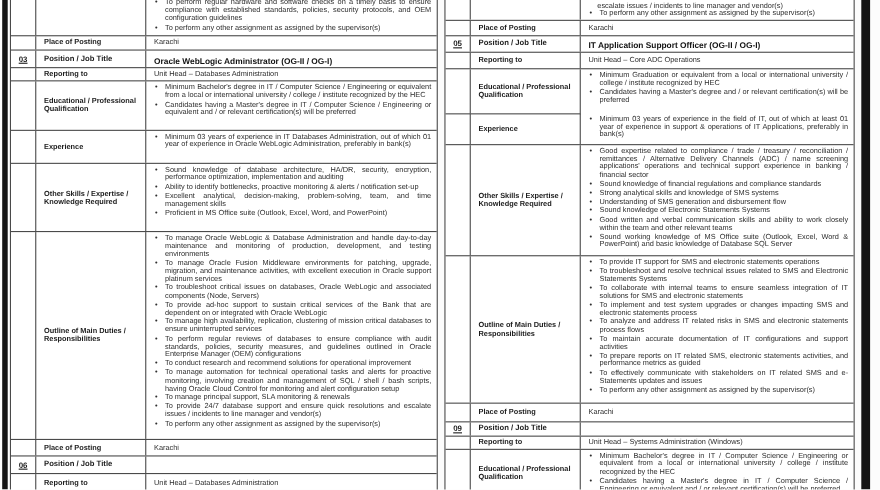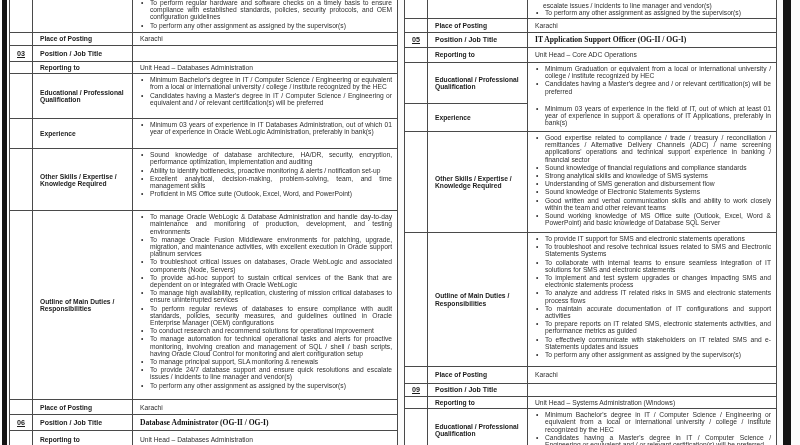--- a/index.html
+++ b/index.html
@@ -26,21 +26,21 @@
   .lbl{flex:0 0 100px;border-right:1px solid var(--bc);font-weight:700;color:var(--lbl);
        padding:2px 3px 2px 7px;display:flex;align-items:center;}
   .cnt{flex:1;padding:2px 4px 2px 6px;display:flex;flex-direction:column;justify-content:center;min-width:0;}
   .cnt.top{justify-content:flex-start;}
   .blist{display:flex;flex-direction:column;gap:1px;}
   .bullet{display:flex;}
   .bullet::before{content:"\2022";flex:0 0 9px;text-align:left;padding-left:2px;}
   .btxt{flex:1;text-align:justify;padding-right:1px;min-width:0;}
   .cont{padding-left:9px;text-align:justify;}
   .single{padding-left:1px;}
-  .r-pos .cnt{font-weight:700;font-size:7.6px;color:#111;justify-content:center;font-family:Liberation Serif, serif;}
+  .r-pos .cnt{font-weight:700;font-size:7.6px;color:#111;justify-content:flex-end;}
   .r-pos .lbl{font-size:7px;align-items:center;}
   .r-pos .num{align-items:center;padding-top:0;font-size:7.2px;text-decoration:underline;}
   
   .clip{overflow:hidden;}
   .pull-up{margin-top:-3px;}
   
   .L-partial{height:32px;}
   .L-post1{min-height:13px;}
   .L-pos2{min-height:16px;}
   .L-rep2{min-height:12px;}
@@ -96,20 +96,23 @@
     <div class="num"></div>
     <div class="lbl">Place of Posting</div>
     <div class="cnt">
         <span class="single">Karachi</span>
       </div>
   </div>
 
   <div class="row r-pos L-pos2">
     <div class="num">03</div>
     <div class="lbl">Position / Job Title</div>
+    <div class="cnt">
+        <span class="single">Oracle WebLogic Administrator (OG-II / OG-I)</span>
+      </div>
   </div>
 
   <div class="row L-rep2">
     <div class="num"></div>
     <div class="lbl">Reporting to</div>
     <div class="cnt">
         <span class="single">Unit Head – Databases Administration</span>
       </div>
   </div>
 
@@ -211,23 +214,20 @@
     <div class="num"></div>
     <div class="lbl">Place of Posting</div>
     <div class="cnt">
         <span class="single">Karachi</span>
       </div>
   </div>
 
   <div class="row r-pos L-pos3">
     <div class="num">06</div>
     <div class="lbl">Position / Job Title</div>
-    <div class="cnt">
-        <span class="single">Database Administrator (OG-II / OG-I)</span>
-      </div>
   </div>
 
   <div class="row L-rep3">
     <div class="num"></div>
     <div class="lbl">Reporting to</div>
     <div class="cnt">
         <span class="single">Unit Head – Databases Administration</span>
       </div>
   </div>
 

